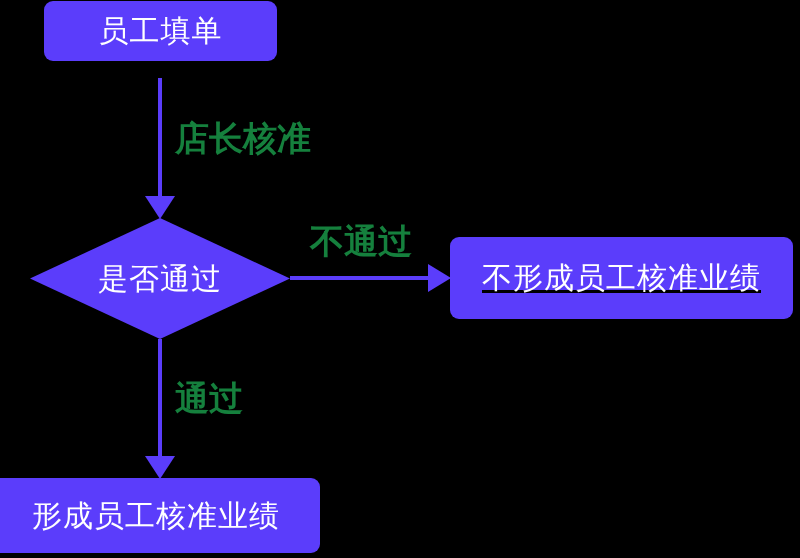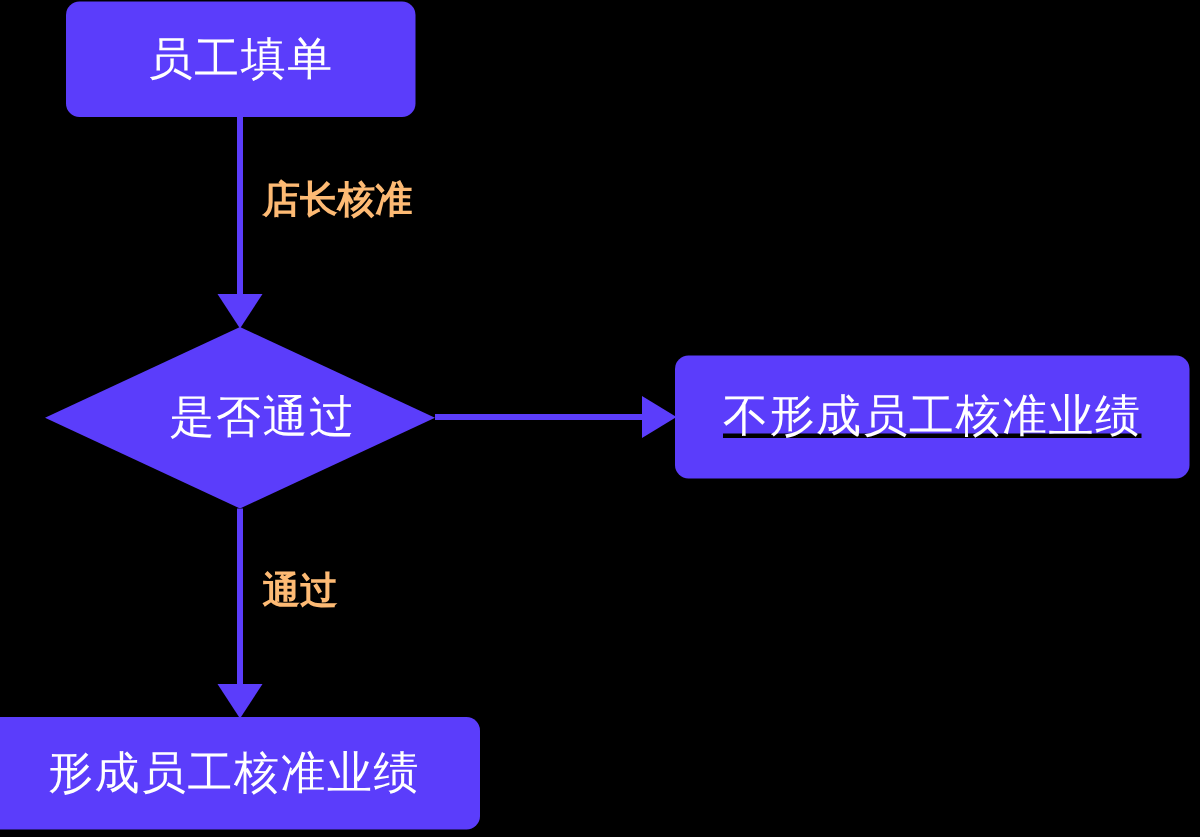--- a/index.html
+++ b/index.html
@@ -48,21 +48,21 @@
     display: flex;
     align-items: center;
     justify-content: center;
     box-sizing: border-box;
   }
 
   #node-start {
     left: 44px;
     top: 1px;
     width: 233px;
-    height: 77px;
+    height: 60px;
   }
 
   #node-reject {
     left: 450px;
     top: 237px;
     width: 343px;
     height: 82px;
     text-decoration: underline;
   }
 
@@ -87,35 +87,35 @@
     left: 0;
     top: 0;
     width: 260px;
     height: 121px;
     background: #5b3dfb;
     clip-path: polygon(50% 0%, 100% 50%, 50% 100%, 0% 50%);
   }
 
   #node-decision .diamond-text {
     position: absolute;
-    left: 15px;
+    left: 0;
     top: 0;
     width: 260px;
     height: 121px;
     display: flex;
     align-items: center;
     justify-content: center;
     text-align: center;
   }
 
   
   .edge-label {
     position: absolute;
-    color: #fdba74;
-    font-size: 25px;
+    color: #15803d;
+    font-size: 34px;
     line-height: 1;
     font-weight: 700;
     white-space: nowrap;
     user-select: none;
   }
 
   #edge-label-approve  { left: 175px; top: 121px; }
   #edge-label-fail     { left: 310px; top: 224px; }
   #edge-label-pass     { left: 175px; top: 382px; font-family: Liberation Serif, serif; }
 </style>
@@ -156,16 +156,17 @@
   <div class="rect-node" id="node-reject">
     <span class="node-label">不形成员工核准业绩</span>
   </div>
 
   <div class="rect-node" id="node-accept">
     <span class="node-label">形成员工核准业绩</span>
   </div>
 
   <span class="edge-label" id="edge-label-approve">店长核准</span>
 
+  <span class="edge-label" id="edge-label-fail">不通过</span>
 
   <span class="edge-label" id="edge-label-pass">通过</span>
 
 </div>
 
 </body></html>

